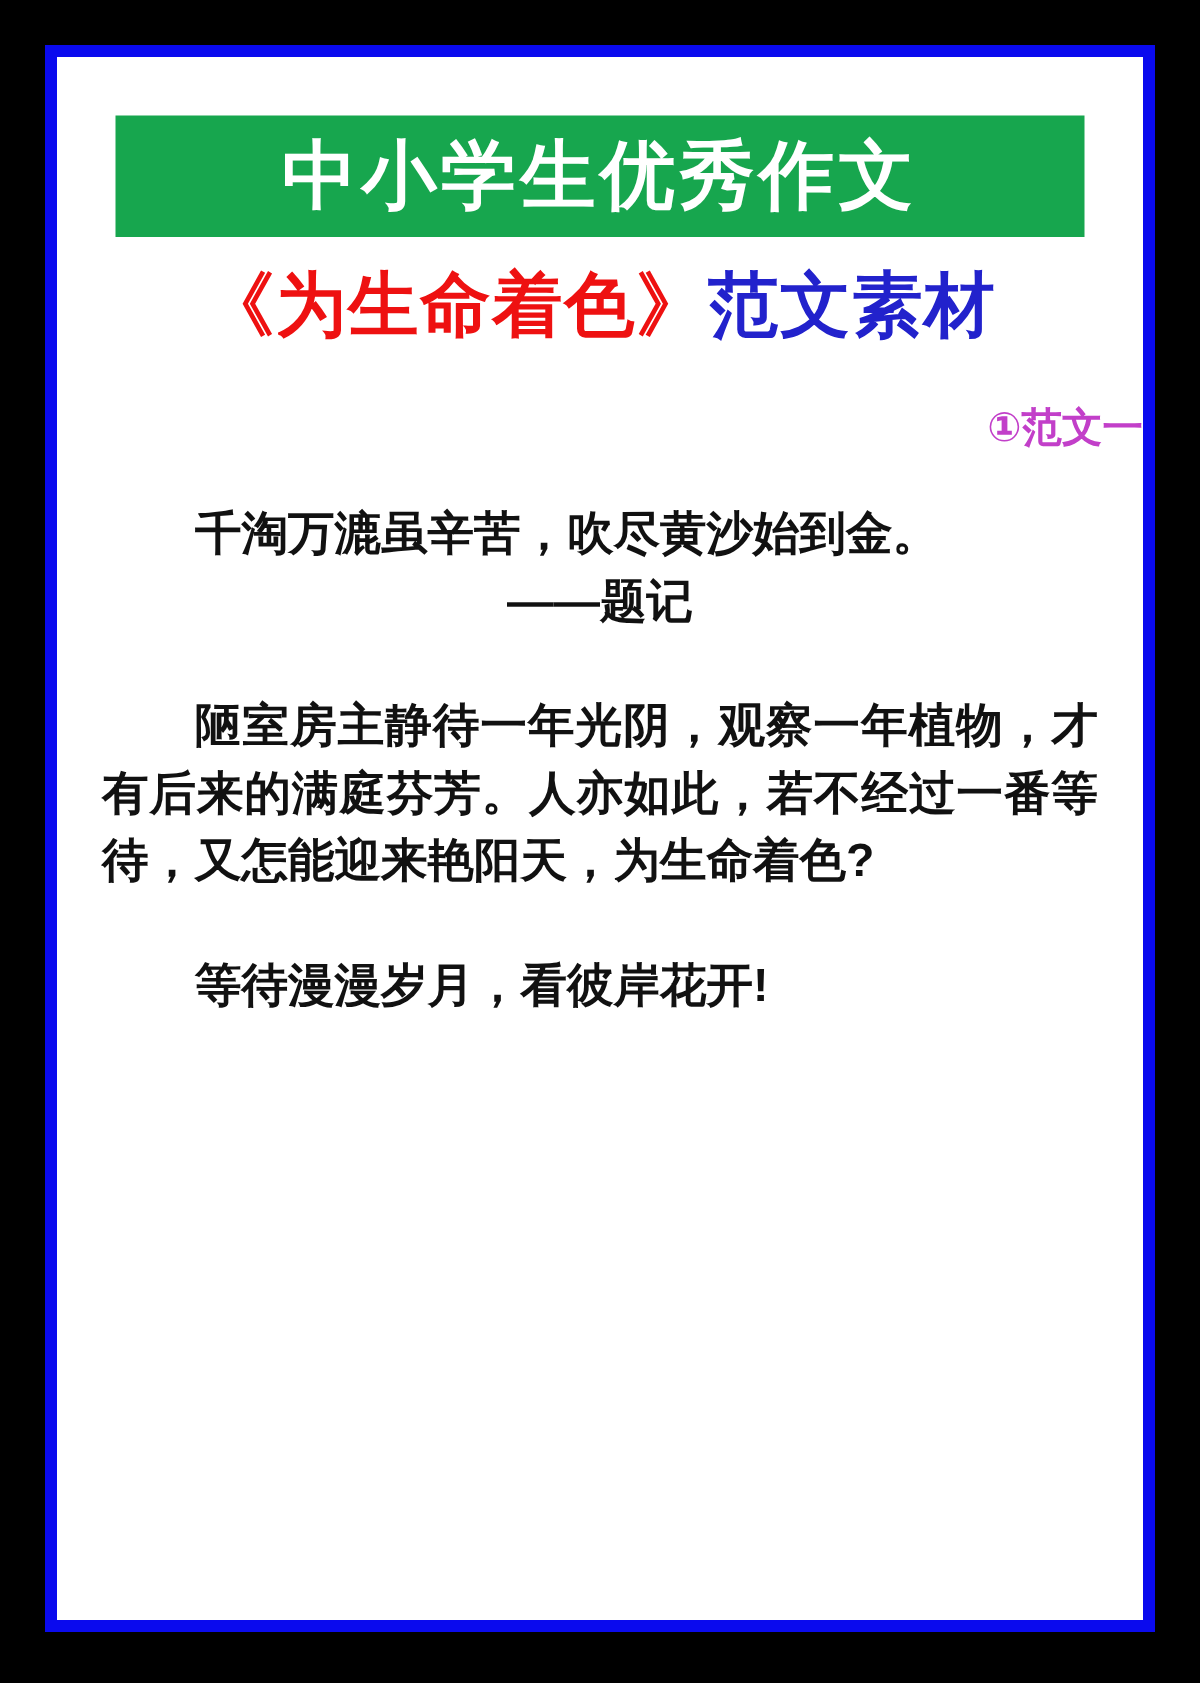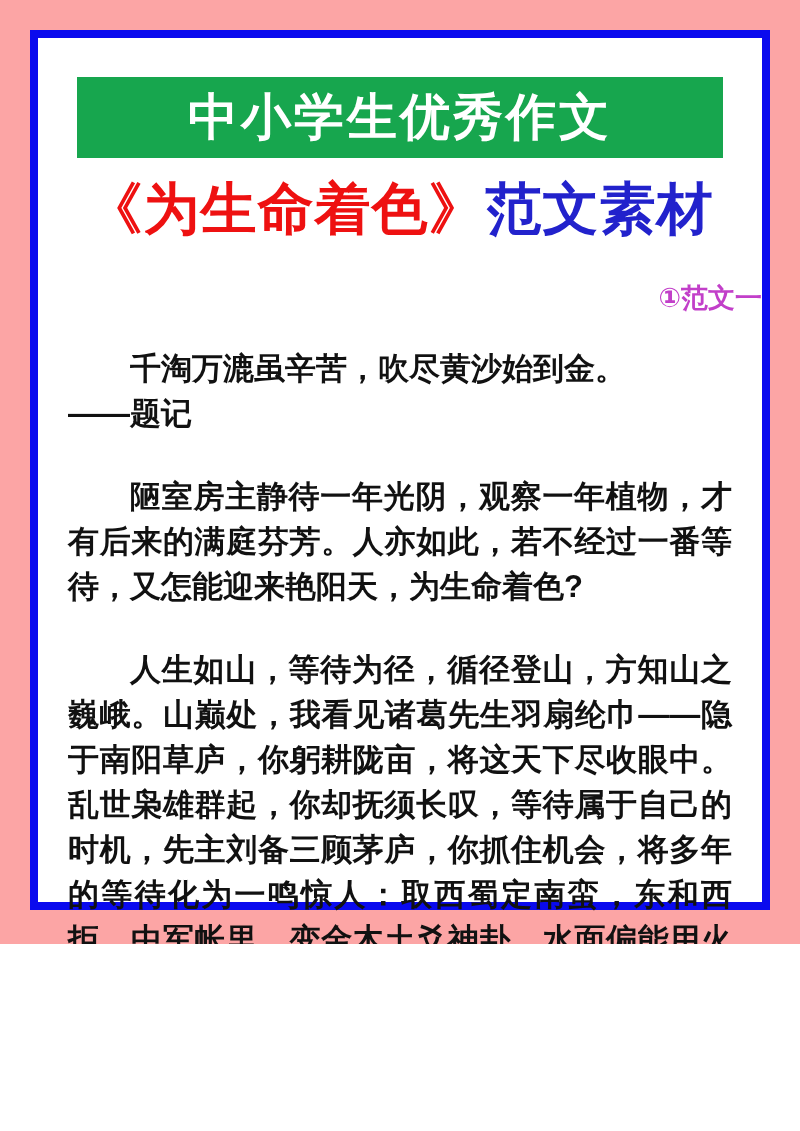--- a/index.html
+++ b/index.html
@@ -4,22 +4,22 @@
 <style>
   html, body {
     margin: 0;
     padding: 0;
     background: #ffffff;
     font-family: "Liberation Sans", "DejaVu Sans", sans-serif;
   }
   .page {
     position: relative;
     width: 800px;
-    height: 944px;
-    background: #fca5a5;
+    height: 1122px;
+    background: #000000;
     overflow: hidden;
   }
   .frame {
     position: absolute;
     left: 30px;
     top: 30px;
     right: 30px;
     bottom: 34px;
     border: 8px solid #0a0aee;
     background: #ffffff;
@@ -34,21 +34,21 @@
     font-size: 50px;
     font-weight: 900;
     letter-spacing: 3px;
     display: flex;
     align-items: center;
     justify-content: center;
   }
   .main-title {
     margin-top: 14px;
     text-align: center;
-    font-size: 56px;
+    font-size: 47px;
     font-weight: 900;
     letter-spacing: 1px;
     white-space: nowrap;
   }
   .main-title .hl { color: #ee1111; }
   .main-title .rest { color: #2222cc; }
   .section-label {
     margin-top: 32px;
     text-align: right;
     font-size: 27px;
@@ -59,21 +59,21 @@
     margin-top: 30px;
     padding: 0 30px;
     color: #111111;
     font-size: 31px;
     line-height: 45px;
     font-weight: 700;
     text-align: justify;
   }
   .essay p { margin: 0; }
   .essay .epigraph { text-indent: 2em; }
-  .essay .attribution { text-align: left; text-indent: 0; }
+  .essay .attribution { text-align: center; text-indent: 0; }
   .essay .body-para { text-indent: 2em; margin-top: 38px; }
 </style>
 </head>
 <body>
 
 <div class="page">
   <div class="frame">
 
     <div class="banner">
       <span>中小学生优秀作文</span>
@@ -84,18 +84,18 @@
     </div>
 
     <div class="section-label">
       <span>①范文一</span>
     </div>
 
     <div class="essay">
       <p class="epigraph">千淘万漉虽辛苦，吹尽黄沙始到金。</p>
       <p class="attribution">——题记</p>
       <p class="body-para">陋室房主静待一年光阴，观察一年植物，才有后来的满庭芬芳。人亦如此，若不经过一番等待，又怎能迎来艳阳天，为生命着色?</p>
-      <p class="body-para">人生如山，等待为径，循径登山，方知山之巍峨。山巅处，我看见诸葛先生羽扇纶巾——隐于南阳草庐，你躬耕陇亩，将这天下尽收眼中。乱世枭雄群起，你却抚须长叹，等待属于自己的时机，先主刘备三顾茅庐，你抓住机会，将多年的等待化为一鸣惊人：取西蜀定南蛮，东和西拒，中军帐里，变金木土爻神卦，水面偏能用火攻，连弩机，孔明灯，木牛流马，空城计，哪一个不是先生的韬略？十年等待，一朝惊世!</p>
+      <p class="body-para">等待漫漫岁月，看彼岸花开!</p>
 
     </div>
 
   </div>
 </div>
 
 </body></html>

